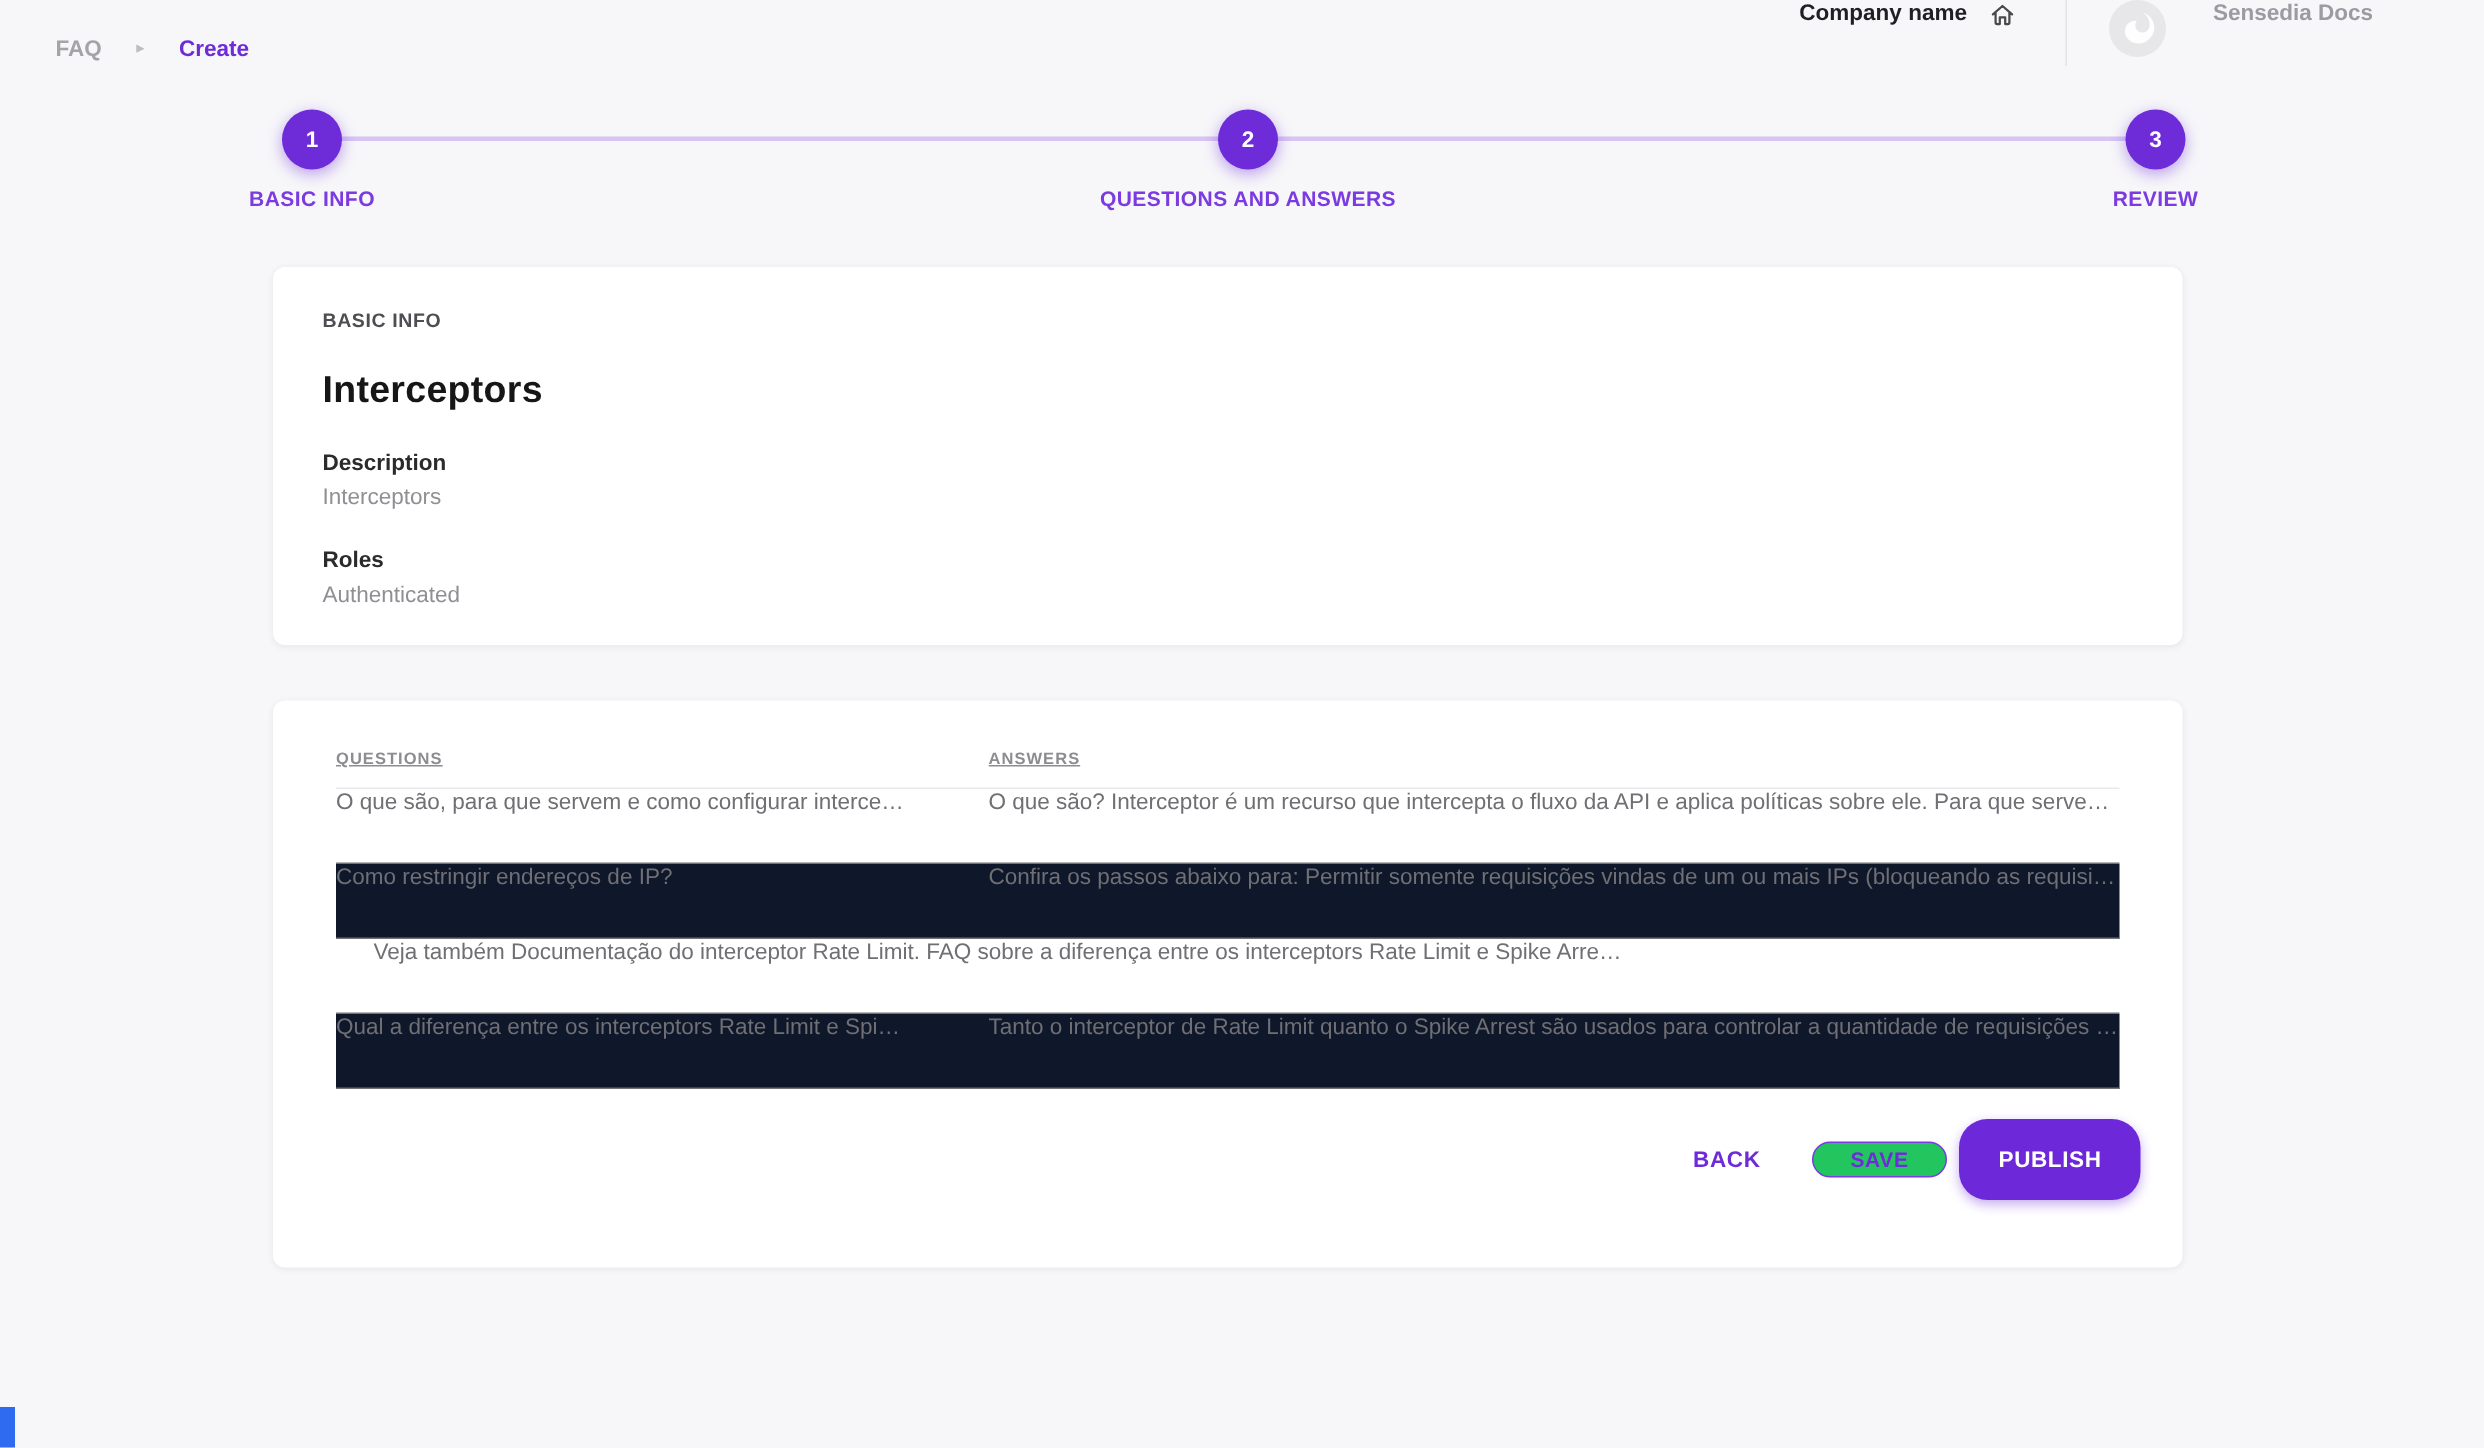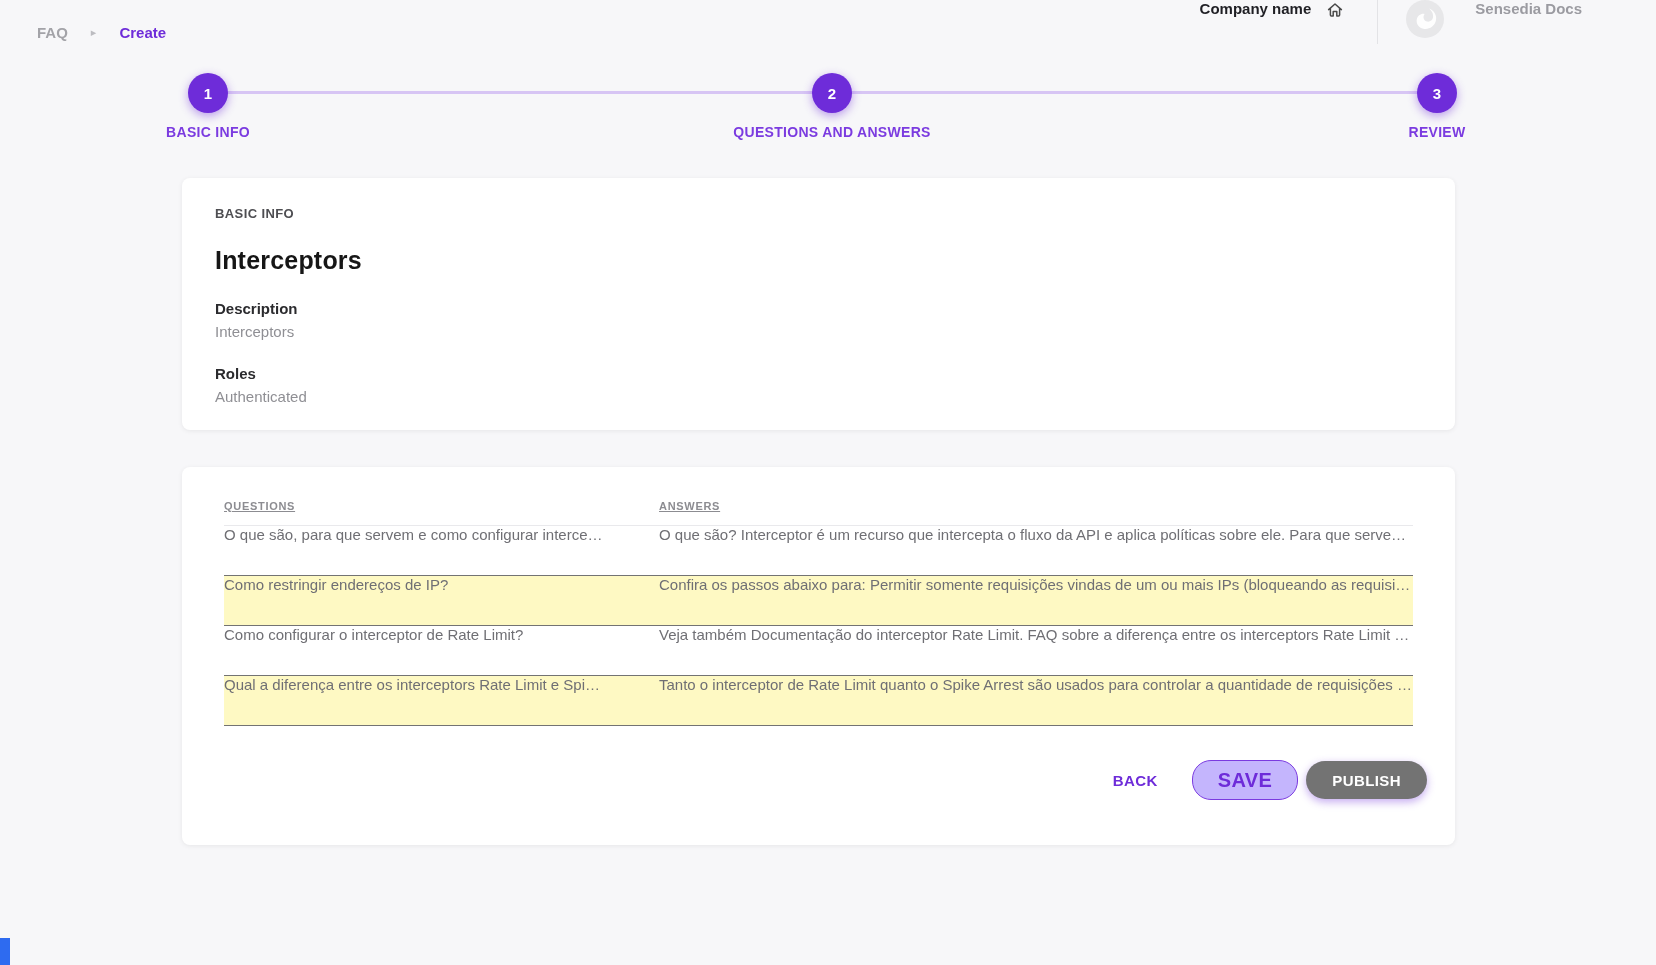--- a/index.html
+++ b/index.html
@@ -59,38 +59,38 @@
     display:flex; height:59px; align-items:flex-end; padding-bottom:13px;
     border-bottom:1px solid #e9e9ec;
     font-size:11px; font-weight:700; color:#8c8c91; letter-spacing:.7px;text-decoration:underline;
   }
   .qa-row {
     display:flex; height:50px; 
     border-bottom:1px solid #737373;
     font-size:15px; color:#6f6f74;
     cursor:pointer;
   }
-  .qa-row.alt { background:#fef9c3; }
+  .qa-row.alt { background:#0f172a; }
   .col-q { width:410px; flex:none; padding-right:30px; white-space:nowrap; overflow:hidden; text-overflow:ellipsis; }
   .col-a { flex:1; min-width:0; white-space:nowrap; overflow:hidden; text-overflow:ellipsis;margin-left:25px; }
 
   .qa-actions { position:absolute; right:28px; bottom:45px; display:flex; align-items:center; }
   .qa-actions button { font-family:"Liberation Sans", sans-serif; cursor:pointer; }
   .btn-back {
     background:none; border:none; color:#6e2cd9;
     font-weight:700; font-size:15px; letter-spacing:.4px; margin-right:34px;
   }
   .btn-save {
-    height:40px; padding:0 25px; border-radius:19px;
-    border:1px solid #7b3be0; background:#c4b5fd; color:#6e2cd9;
-    font-weight:700; font-size:20px; letter-spacing:.4px; margin-right:8px;
+    height:24px; padding:0 25px; border-radius:19px;
+    border:1px solid #7b3be0; background:#22c55e; color:#6e2cd9;
+    font-weight:700; font-size:14px; letter-spacing:.4px; margin-right:8px;
   }
   .btn-publish {
-    height:38px; padding:0 26px; border-radius:19px; border:none;
-    background:#737373; color:#fff; font-weight:700; font-size:15px; letter-spacing:.4px;
+    height:54px; padding:0 26px; border-radius:19px; border:none;
+    background:#6d28d9; color:#fff; font-weight:700; font-size:15px; letter-spacing:.4px;
     box-shadow:0 3px 8px rgba(110,44,217,.4);
   }
 
   .blue-artifact { position:absolute; left:0; bottom:0; width:10px; height:27px; background:#2e6bf0; }
 </style>
 </head>
 <body>
 
 <div class="topbar">
   <div class="breadcrumb">
@@ -152,21 +152,20 @@
 
   <div class="qa-row">
     <div class="col-q">O que são, para que servem e como configurar interce…</div>
     <div class="col-a">O que são? Interceptor é um recurso que intercepta o fluxo da API e aplica políticas sobre ele. Para que servem? O intercep…</div>
   </div>
   <div class="qa-row alt">
     <div class="col-q">Como restringir endereços de IP?</div>
     <div class="col-a">Confira os passos abaixo para: Permitir somente requisições vindas de um ou mais IPs (bloqueando as requisições vindas…</div>
   </div>
   <div class="qa-row">
-    <div class="col-q">Como configurar o interceptor de Rate Limit?</div>
     <div class="col-a">Veja também Documentação do interceptor Rate Limit. FAQ sobre a diferença entre os interceptors Rate Limit e Spike Arre…</div>
   </div>
   <div class="qa-row alt">
     <div class="col-q">Qual a diferença entre os interceptors Rate Limit e Spik…</div>
     <div class="col-a">Tanto o interceptor de Rate Limit quanto o Spike Arrest são usados para controlar a quantidade de requisições aceitas por …</div>
   </div>
 
   <div class="qa-actions">
     <button class="btn-back">BACK</button>
     <button class="btn-save">SAVE</button>

